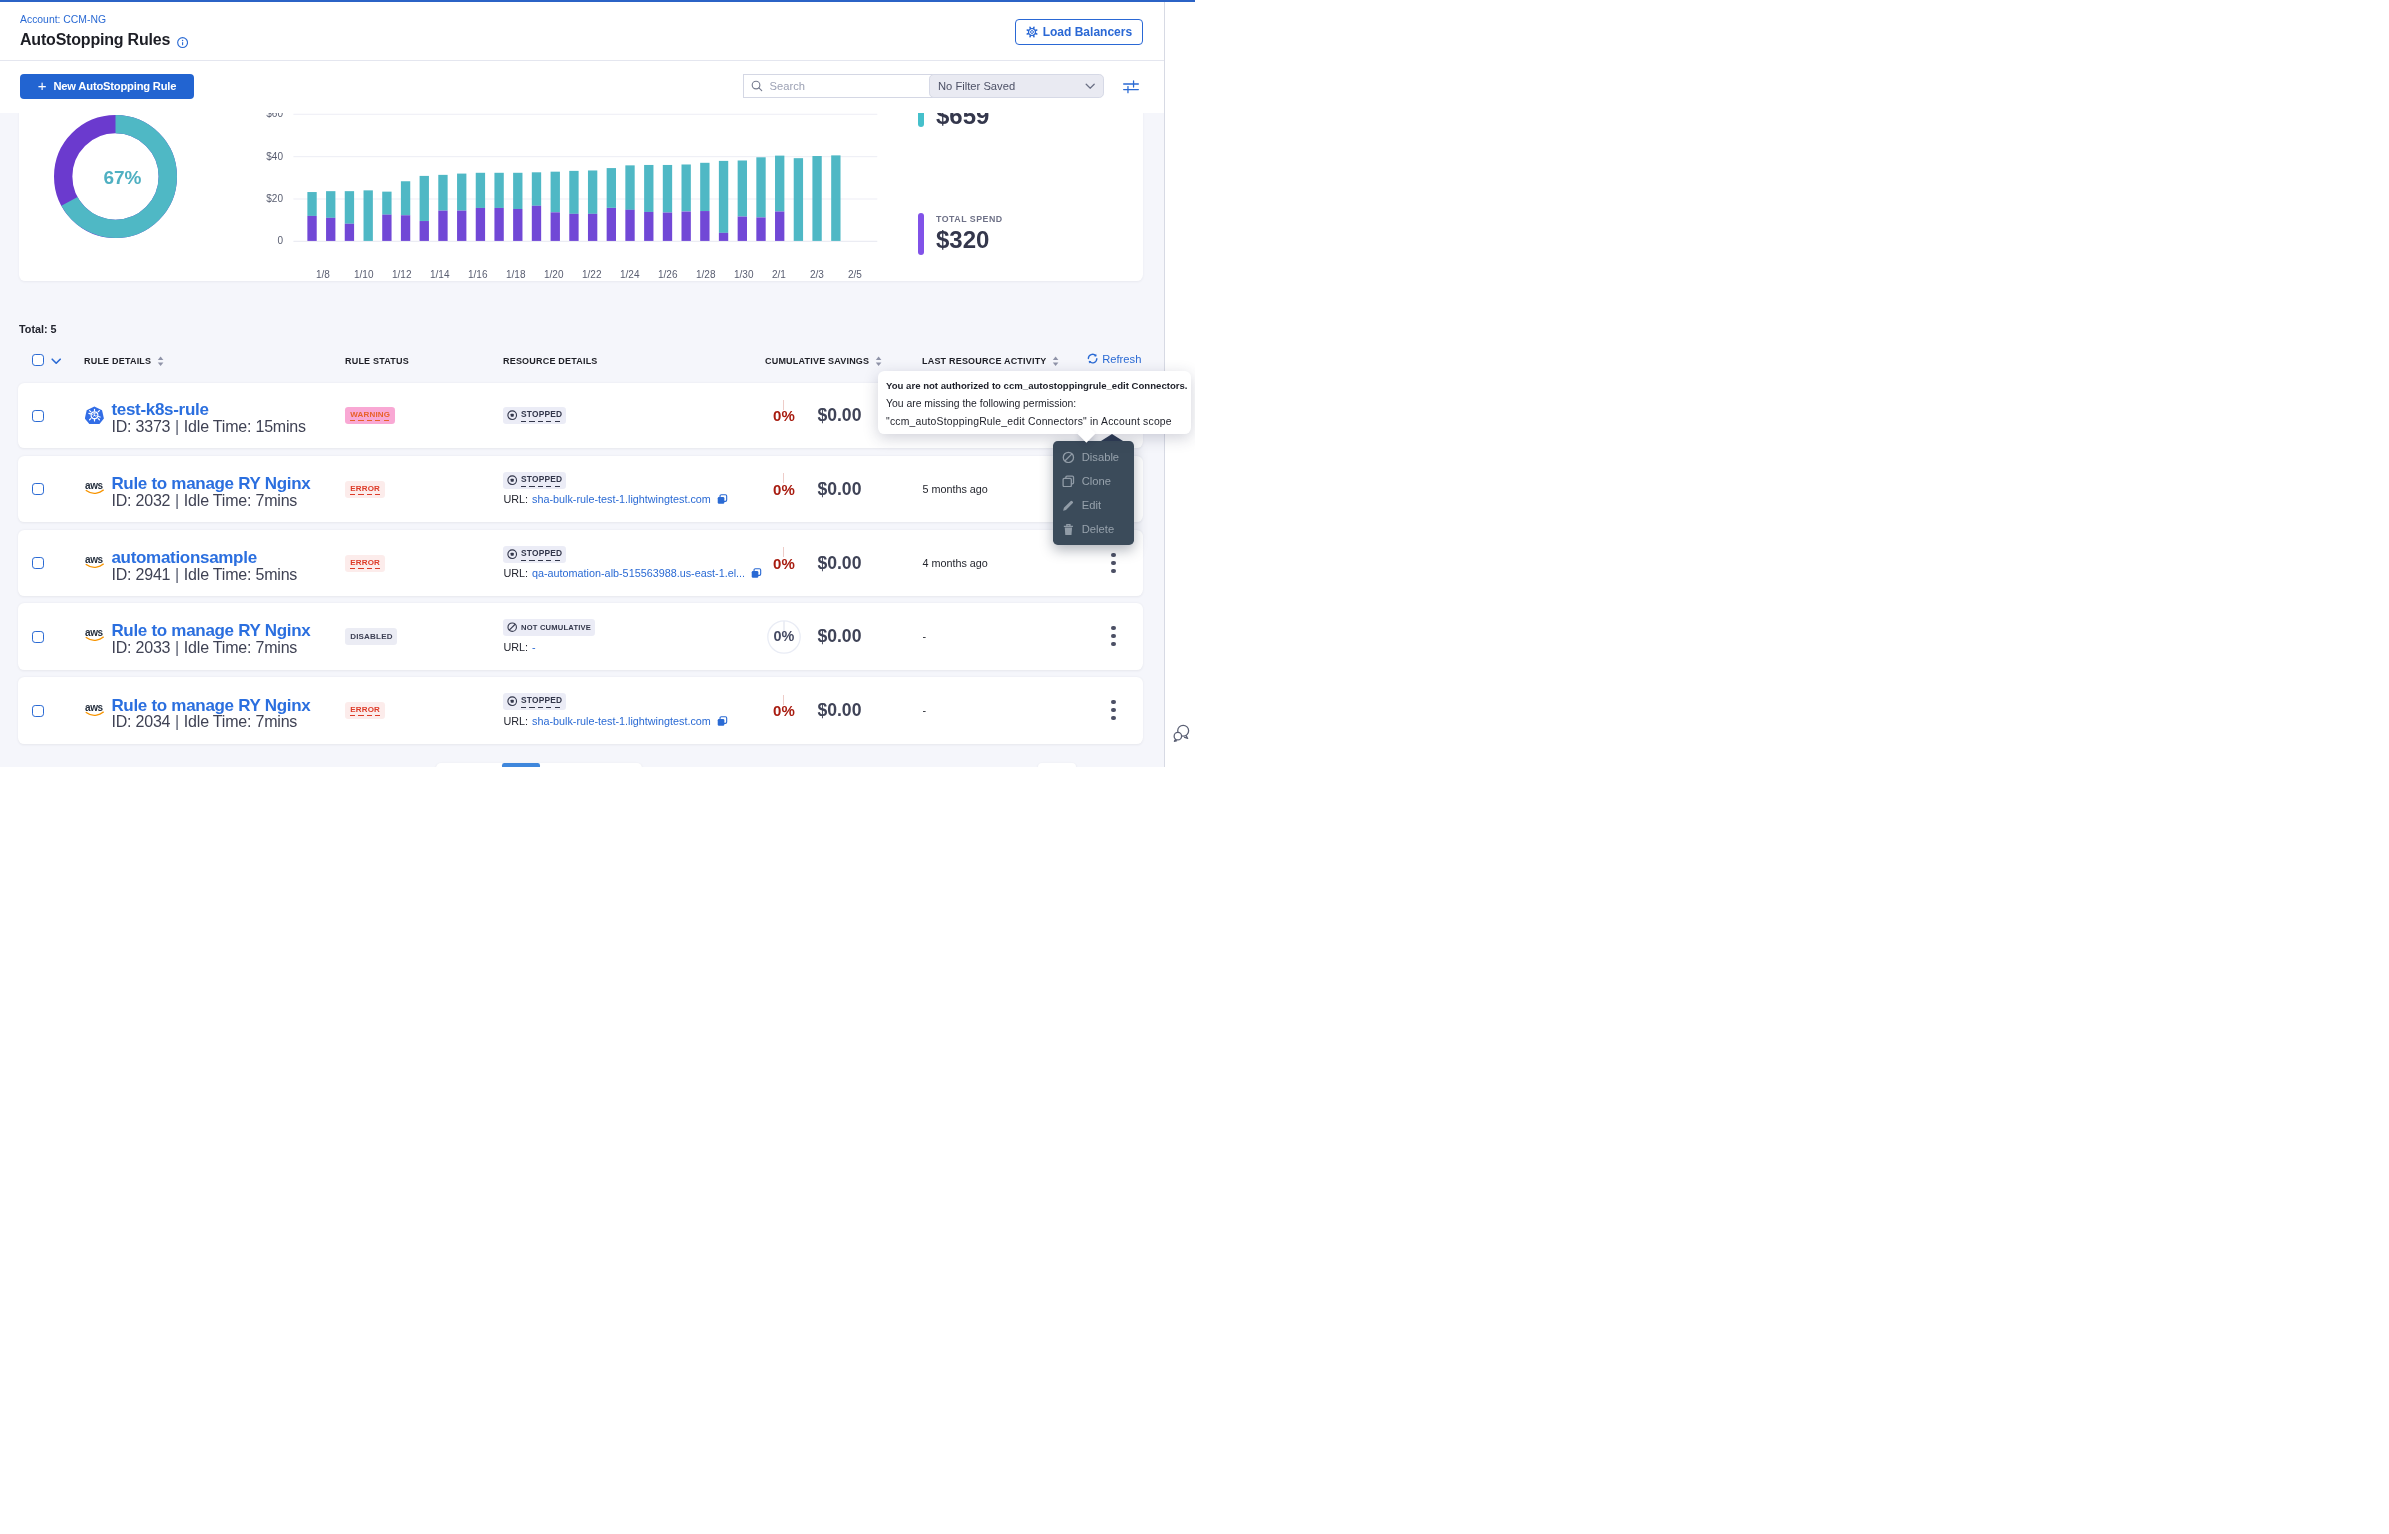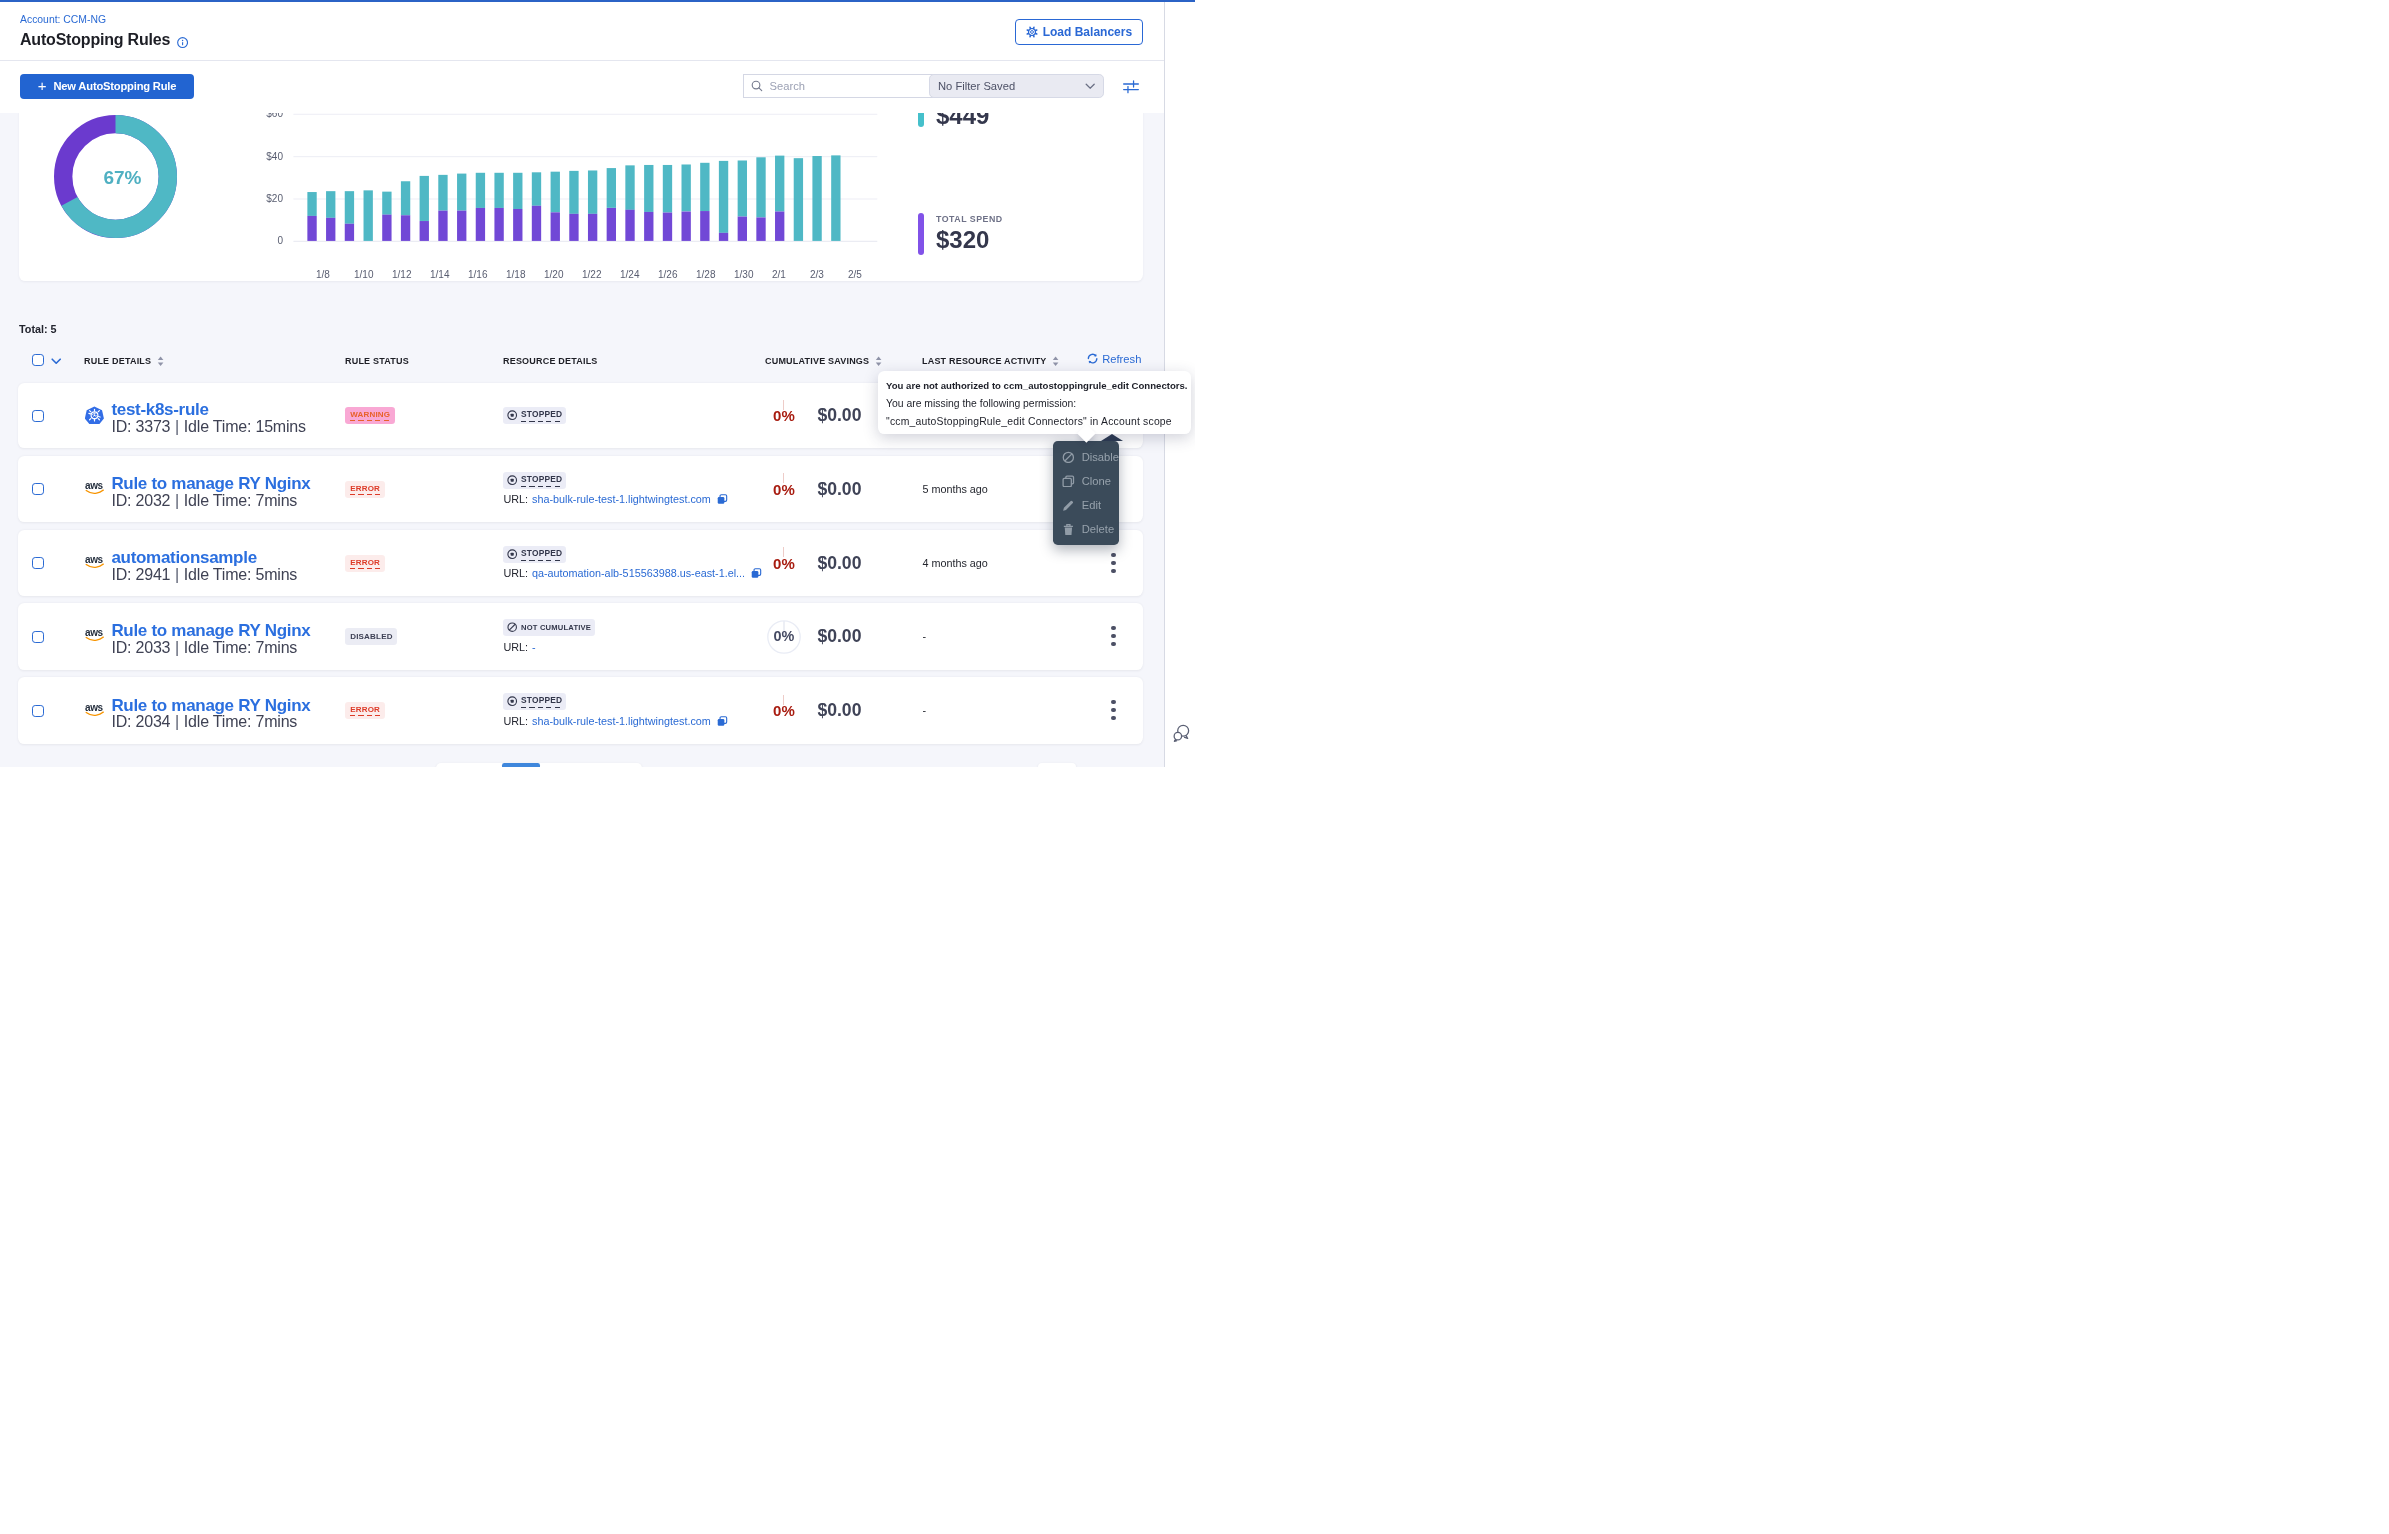--- a/index.html
+++ b/index.html
@@ -50,21 +50,21 @@
 .stoppedb { position:absolute; left:485px; height:17px; background:#ebecf6; border-radius:3.2px; display:flex; align-items:center; padding:0 4px; gap:3.2px; font-size:8.4px; font-weight:bold; color:#32364a; letter-spacing:0.2px; }
 .urlline { position:absolute; left:485px; font-size:10.8px; color:#23252f; display:flex; align-items:center; gap:4px; }
 .urlline a { color:#2a6ad4; text-decoration:none; }
 .sav { position:absolute; left:732px; width:67px; text-align:center; font-size:15px; font-weight:bold; color:#a81c10; }
 .amt { position:absolute; left:799px; font-size:17.6px; font-weight:bold; color:#3f4357; }
 .act { position:absolute; left:904px; font-size:10.8px; color:#24262e; }
 .kebab { position:absolute; left:1093px; width:4.2px; }
 .kebab i { display:block; width:4.2px; height:4.2px; border-radius:50%; background:#4c5065; margin-bottom:3.7px; }
 .pinkline { position:absolute; left:765px; width:1px; height:10.4px; background:#eeccc8; }
 
-.menu { position:absolute; left:1053px; top:441px; width:66px; height:104px; background:#3b4b5a; border-radius:4.8px; box-shadow:0 4.8px 12.8px rgba(30,40,60,0.35); z-index:20; }
+.menu { position:absolute; left:1053px; top:441px; width:81px; height:104px; background:#3b4b5a; border-radius:4.8px; box-shadow:0 4.8px 12.8px rgba(30,40,60,0.35); z-index:20; }
 .menu .mi { display:flex; align-items:center; gap:7.2px; height:24px; padding-left:8.8px; color:#97a2ac; font-size:11.2px; }
 .menu .arrow { position:absolute; left:48px; top:-7.2px; width:0; height:0; border-left:11.2px solid transparent; border-right:11.2px solid transparent; border-bottom:7.2px solid #2c3a52; }
 .tooltip { position:absolute; left:878px; top:371px; width:313px; height:63px; background:#fff; border-radius:6.4px; box-shadow:0 4px 14.4px rgba(40,45,80,0.22); z-index:30; padding:5.6px 8px; font-size:10.4px; color:#1d1f28; }
 .tooltip .tl { line-height:18px; white-space:nowrap; font-size:10.4px; }
 .tooltip .tarrow { position:absolute; left:202px; bottom:-5.6px; width:12.8px; height:12.8px; background:#ffffff; transform:rotate(45deg); box-shadow:2.4px 2.4px 5.6px rgba(40,45,80,0.18); }
 
 .rightpanel { position:absolute; left:1164px; top:2.4px; width:31px; height:765px; background:#fff; border-left:0.8px solid #d7dae4; }
 </style>
 </head>
 <body>
@@ -214,21 +214,21 @@
 <div class="xlab" style="left:582px">1/22</div>
 <div class="xlab" style="left:620px">1/24</div>
 <div class="xlab" style="left:658px">1/26</div>
 <div class="xlab" style="left:696px">1/28</div>
 <div class="xlab" style="left:734px">1/30</div>
 <div class="xlab" style="left:772px">2/1</div>
 <div class="xlab" style="left:810px">2/3</div>
 <div class="xlab" style="left:848px">2/5</div>
 
   <div class="leg-sw" style="left:918px;top:-4.8px;height:19px;background:#45c0cb;border-radius:0 0 3.2px 3.2px"></div>
-  <div class="leg-big" style="left:936px;top:-11.2px">$449</div>
+  <div class="leg-big" style="left:936px;top:-11.2px">$659</div>
   <div class="leg-sw" style="left:918px;top:100px;height:42px;background:#8152e8"></div>
   <div class="leg-cap" style="left:936px;top:101px">TOTAL SPEND</div>
   <div class="leg-big" style="left:936px;top:113px">$320</div>
 
   <div class="total">Total: 5</div>
 
   <div class="hcb"></div>
   <svg class="abs" style="left:51px;top:245px" width="10.4" height="6.4" viewBox="0 0 13 8">
       <path d="M1.5 1.5 6.5 6.5 11.5 1.5" fill="none" stroke="#2a6ad4" stroke-width="2" stroke-linecap="round"></path>
     </svg>

